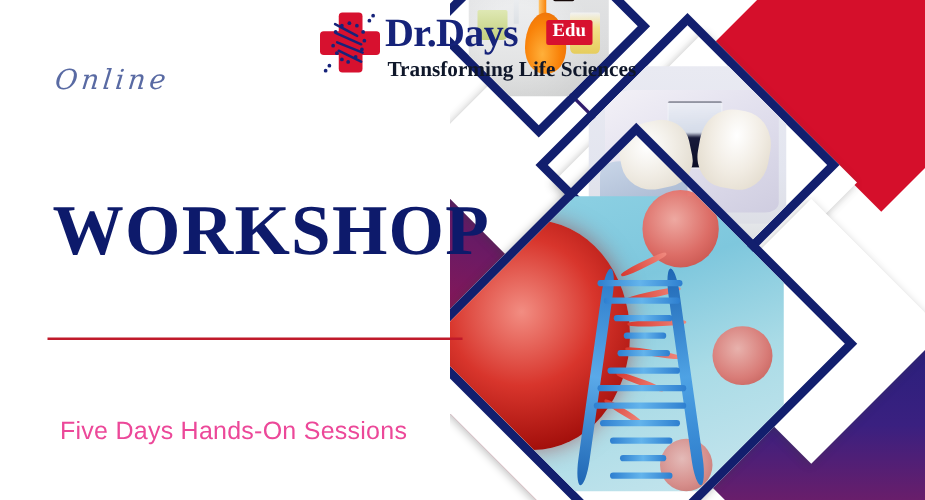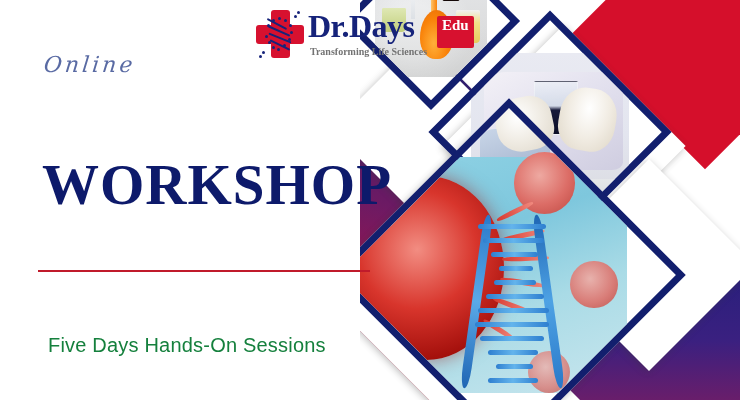--- a/index.html
+++ b/index.html
@@ -262,31 +262,31 @@
     white-space:nowrap;
   }
   #edu-badge{
     position:absolute;
     left:185px;top:10px;
     background:#d7112f;
     color:#ffffff;
     font-family:"Liberation Serif", serif;
     font-weight:bold;
     font-size:15px;
-    padding:1px 5px 14px 5px;
+    padding:1px 5px 2px 5px;
     border-radius:2px;
     line-height:1.15;
   }
   #logo-tagline{
     position:absolute;
     left:58px;top:40px;
     font-family:"Liberation Serif", serif;
     font-weight:bold;
-    font-size:10px;
-    color:#737373;
+    font-size:17px;
+    color:#0f172a;
     white-space:nowrap;
   }
 
   #online{
     position:absolute;
     left:44px;top:52px;
     font-family:"DejaVu Serif", serif;
     font-style:italic;
     font-size:22px;
     color:#51639f;
@@ -323,21 +323,21 @@
     position:absolute;
     left:38px;top:270px;
     width:332px;height:2px;
     background:#c01a2b;
   }
   #footnote{
     position:absolute;
     left:48px;top:334px;
     font-family:"Liberation Sans", sans-serif;
     font-size:20px;
-    color:#15803d;
+    color:#ec4899;
     letter-spacing:0.2px;
     white-space:nowrap;
   }
 </style>
 </head>
 <body>
 
 <div id="banner">
 
   <div id="collage">

